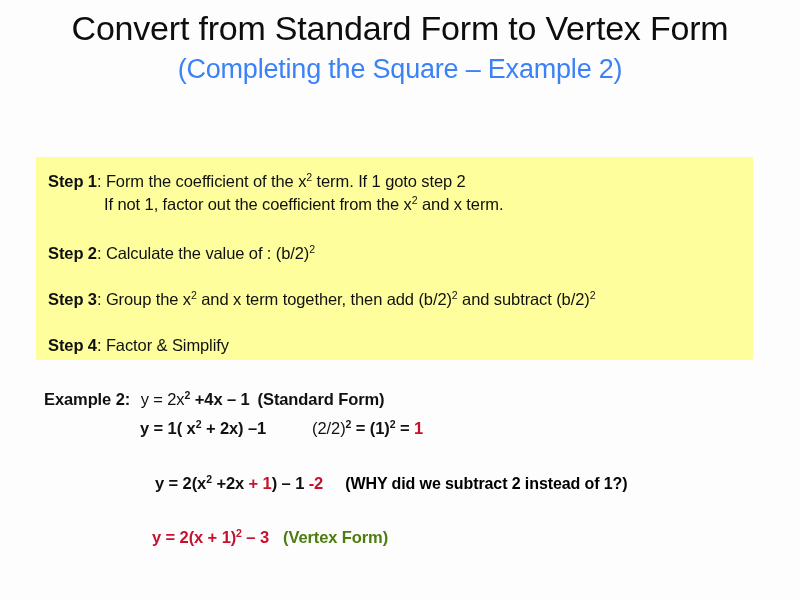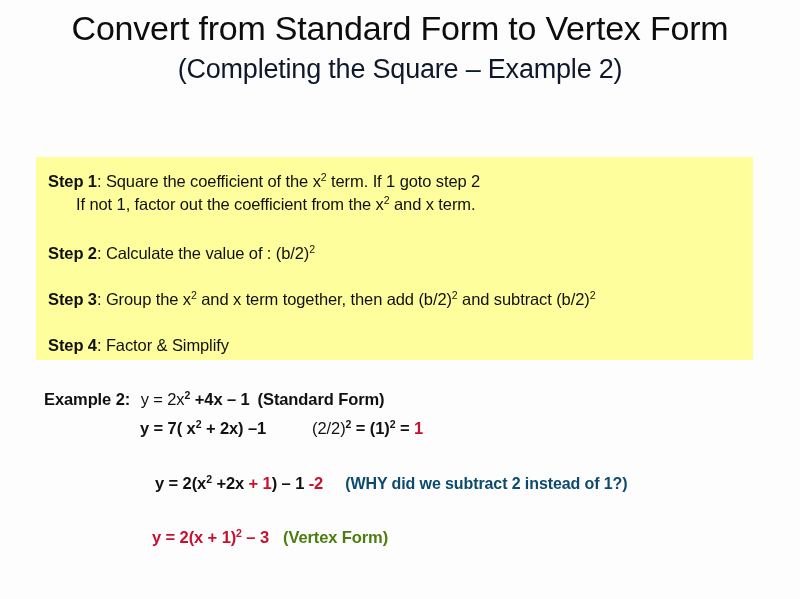--- a/index.html
+++ b/index.html
@@ -34,21 +34,21 @@
     font-weight: 400;
     color: #0d0d0d;
     line-height: 1.22;
     letter-spacing: -0.2px;
     padding: 0 60px;
   }
   .title-sub {
     font-family: "Liberation Sans", sans-serif;
     font-size: 27px;
     font-weight: 400;
-    color: #0f172a;
+    color: #3b82f6;
     line-height: 1.2;
     margin-top: 4px;
     letter-spacing: -0.2px;
   }
 
   
   .steps-box {
     position: absolute;
     left: 36px;
     top: 157px;
@@ -62,21 +62,21 @@
     font-size: 16.5px;
     color: #111111;
     line-height: 1.28;
     white-space: nowrap;
     letter-spacing: -0.1px;
   }
   .step-label {
     font-weight: bold;
   }
   .step-1 { margin-top: 2px; }
-  .step-1b { margin-left: 28px; margin-top: 2px; }
+  .step-1b { margin-left: 56px; margin-top: 2px; }
   .step-2 { margin-top: 28px; }
   .step-3 { margin-top: 25px; }
   .step-4 { margin-top: 25px; }
   sup {
     font-size: 0.64em;
     vertical-align: super;
     line-height: 0;
   }
 
   
@@ -131,41 +131,41 @@
   .ex-vertex-form {
     color: #4d7c0f;
     font-weight: bold;
     margin-left: 14px;
   }
   .red {
     color: #c8102e;
     font-weight: bold;
   }
   .rose {
-    color: #0c4a6e;
+    color: #000000;
     font-weight: bold;
     margin-left: 22px;
     font-size: 16px;
   }
 </style>
 </head>
 <body>
 
 <div class="slide">
 
   <div class="title-block">
     <div class="title-main">Convert from Standard Form to Vertex Form</div>
     <div class="title-sub">(Completing the Square – Example 2)</div>
   </div>
 
   <div class="steps-box">
 
     <div class="step-line step-1">
       <span class="step-label">Step 1</span><span>:</span>
-      <span>Square the coefficient of the x</span><sup>2</sup><span> term.  If 1 goto step 2</span>
+      <span>Form the coefficient of the x</span><sup>2</sup><span> term.  If 1 goto step 2</span>
     </div>
 
     <div class="step-line step-1b">
       <span>If not 1, factor out the coefficient from the x</span><sup>2</sup><span> and x  term.</span>
     </div>
 
     <div class="step-line step-2">
       <span class="step-label">Step 2</span><span>:</span>
       <span>Calculate the value of : (b/2)</span><sup>2</sup>
     </div>
@@ -183,21 +183,21 @@
   </div>
 
   <div class="example-block">
 
     <div class="ex-line ex-line-1">
       <span>Example 2</span><span>:</span>
       <span class="ex-expr-1">y = 2x</span><sup>2</sup><span> +4x – 1</span><span class="ex-std-form">(Standard Form)</span>
     </div>
 
     <div class="ex-line ex-line-2">
-      <span>y = 7( x</span><sup>2</sup><span> + 2x) –1</span><span class="ex-calc">(2/2)</span><sup>2</sup><span> = (1)</span><sup>2</sup><span> = </span><span class="red">1</span>
+      <span>y = 1( x</span><sup>2</sup><span> + 2x) –1</span><span class="ex-calc">(2/2)</span><sup>2</sup><span> = (1)</span><sup>2</sup><span> = </span><span class="red">1</span>
     </div>
 
     <div class="ex-line ex-line-3">
       <span>y = 2(x</span><sup>2</sup><span> +2x </span><span class="red">+ 1</span><span>) – 1 </span><span class="red">-2</span><span class="rose">(WHY did we subtract 2 instead of 1?)</span>
     </div>
 
 
     <div class="ex-line ex-line-5">
       <span class="red">y = 2(x + 1)</span><sup class="red">2</sup><span class="red"> – 3</span><span class="ex-vertex-form">(Vertex Form)</span>
     </div>

